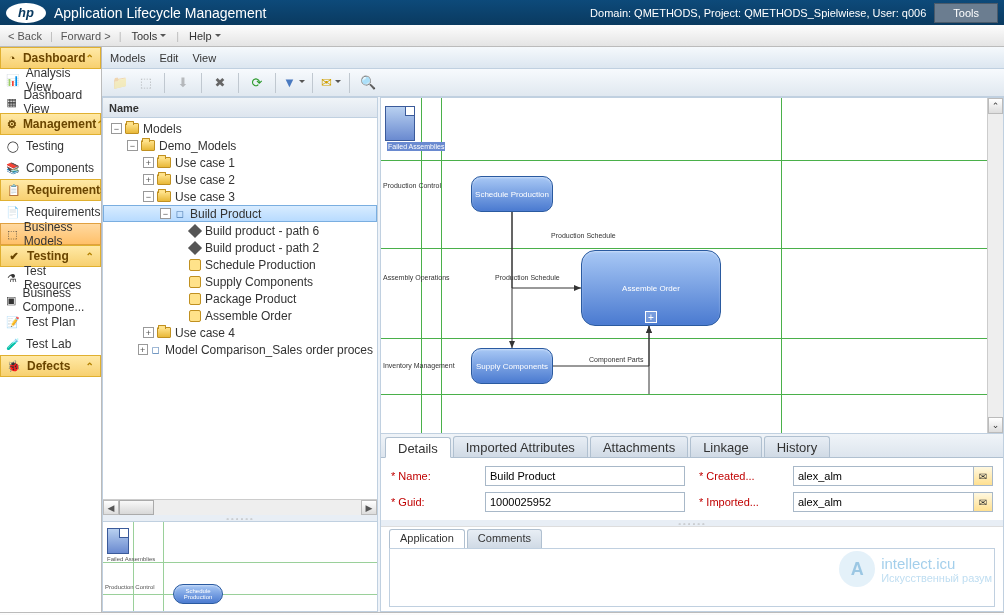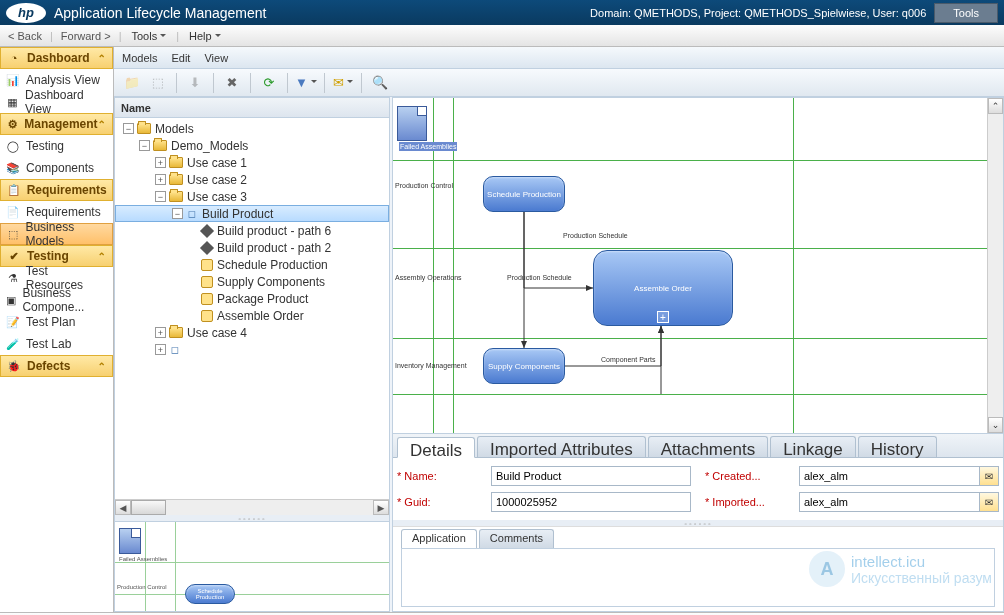--- a/index.html
+++ b/index.html
@@ -57,23 +57,23 @@
 .bpmn-box.big { border-radius: 14px; }
 .plus-mark { position:absolute; bottom:2px; left:50%; transform:translateX(-50%); width:12px; height:12px; border:1px solid #fff; color:#fff; font-size:10px; display:flex; align-items:center; justify-content:center; background:rgba(255,255,255,0.2); }
 .conn-label { position:absolute; font-size:7px; color:#333; white-space:nowrap; }
 .lane-label { position:absolute; font-size:7px; color:#333; white-space:nowrap; }
 .data-obj { position:absolute; width:30px; height:35px; background:linear-gradient(to bottom,#b8d0f0,#6a8ad0); border:1px solid #3a5a9a; }
 .data-obj::after { content:""; position:absolute; top:0; right:0; width:8px; height:8px; background:#fff; border-left:1px solid #3a5a9a; border-bottom:1px solid #3a5a9a; }
 .diag-vscroll { width:16px; background:#eee; border-left:1px solid #ccc; display:flex; flex-direction:column; }
 .diag-vscroll .sc-btn { height:16px; background:linear-gradient(to bottom,#fff,#ddd); border:1px solid #bbb; font-size:9px; display:flex; align-items:center; justify-content:center; }
 .details-panel { height: 178px; border-top: 1px solid #c0d0e0; background: #fff; display: flex; flex-direction: column; }
 .tabs { display: flex; height: 24px; background: linear-gradient(to bottom,#f0f4f8,#dde5ee); border-bottom: 1px solid #b0c0d0; padding: 2px 4px 0; gap:0; }
-.tab { padding: 3px 12px; font-size: 17px; border: 1px solid #b0c0d0; border-bottom: none; background: linear-gradient(to bottom,#e8eef5,#d0dae5); margin-right: 2px; border-radius: 3px 3px 0 0; cursor: pointer; }
+.tab { padding: 3px 12px; font-size: 13px; border: 1px solid #b0c0d0; border-bottom: none; background: linear-gradient(to bottom,#e8eef5,#d0dae5); margin-right: 2px; border-radius: 3px 3px 0 0; cursor: pointer; }
 .tab.active { background: #fff; border-bottom: 1px solid #fff; position: relative; top: 1px; }
-.form-area { padding: 8px 4px; display: grid; grid-template-columns: 80px 200px 80px 200px; gap: 6px 14px; align-items: center; font-size: 11px; }
+.form-area { padding: 8px 10px; display: grid; grid-template-columns: 80px 200px 80px 200px; gap: 6px 14px; align-items: center; font-size: 11px; }
 .req-label { color: #c00000; }
 .form-input { height: 20px; border: 1px solid #a8b8c8; padding: 0 4px; font-size: 11px; background: #fff; }
 .user-field { display:flex; align-items:center; }
 .user-field .ico-btn { width:20px; height:20px; border:1px solid #a8b8c8; background:linear-gradient(to bottom,#fff8e0,#ffe090); margin-left:-1px; display:flex; align-items:center; justify-content:center; font-size:10px; cursor:pointer; }
 .subtabs { display:flex; height:22px; padding:2px 8px 0; border-top:1px solid #ddd; }
 .subtab { padding:2px 10px; font-size:11px; border:1px solid #b0c0d0; border-bottom:none; background:linear-gradient(to bottom,#e8eef5,#d0dae5); margin-right:2px; border-radius:3px 3px 0 0; cursor:pointer; }
 .subtab.active { background:#fff; }
 .desc-area { flex:1; margin:0 8px 4px; border:1px solid #c0d0e0; background:#fff; }
 .statusbar { height: 18px; background: linear-gradient(to bottom,#fdfdfd,#e4e4e4); border-top: 1px solid #bbb; display: flex; align-items: center; justify-content: flex-end; padding: 0 6px; font-size: 11px; }
 .watermark { position:absolute; right:12px; bottom:28px; color:#4aa0d8; font-size:15px; opacity:0.5; display:flex; align-items:center; pointer-events:none; }
@@ -270,20 +270,21 @@
           <div class="tree-row">
               <span class="tw-spacer" style="width:36px"></span>
               <span class="tw-toggle">+</span>
               <span class="folder-ico"></span>
               <span>Use case 4</span>
             </div>
           <div class="tree-row">
               <span class="tw-spacer" style="width:36px"></span>
               <span class="tw-toggle">+</span>
               <span class="model-ico">◻</span>
+              <span>Model Comparison_Sales order proces</span>
             </div>
         </div>
         <div class="tree-scroll">
             <div class="sc-btn">◀</div>
             <div class="sc-track">
               <div class="sc-thumb"></div>
             </div>
             <div class="sc-btn">▶</div>
           </div>
         <div class="resize-dots">∘∘∘∘∘∘</div>
@@ -390,15 +391,15 @@
 </div>
 
 <div class="statusbar">
   
 </div>
 
 <div class="watermark">
   <div class="wcirc">A</div>
   <div>
     <div>intellect.icu</div>
-    <div style="font-size:14px;opacity:0.7">Искусственный разум</div>
+    <div style="font-size:11px;opacity:0.7">Искусственный разум</div>
   </div>
 </div>
 
 </body></html>

